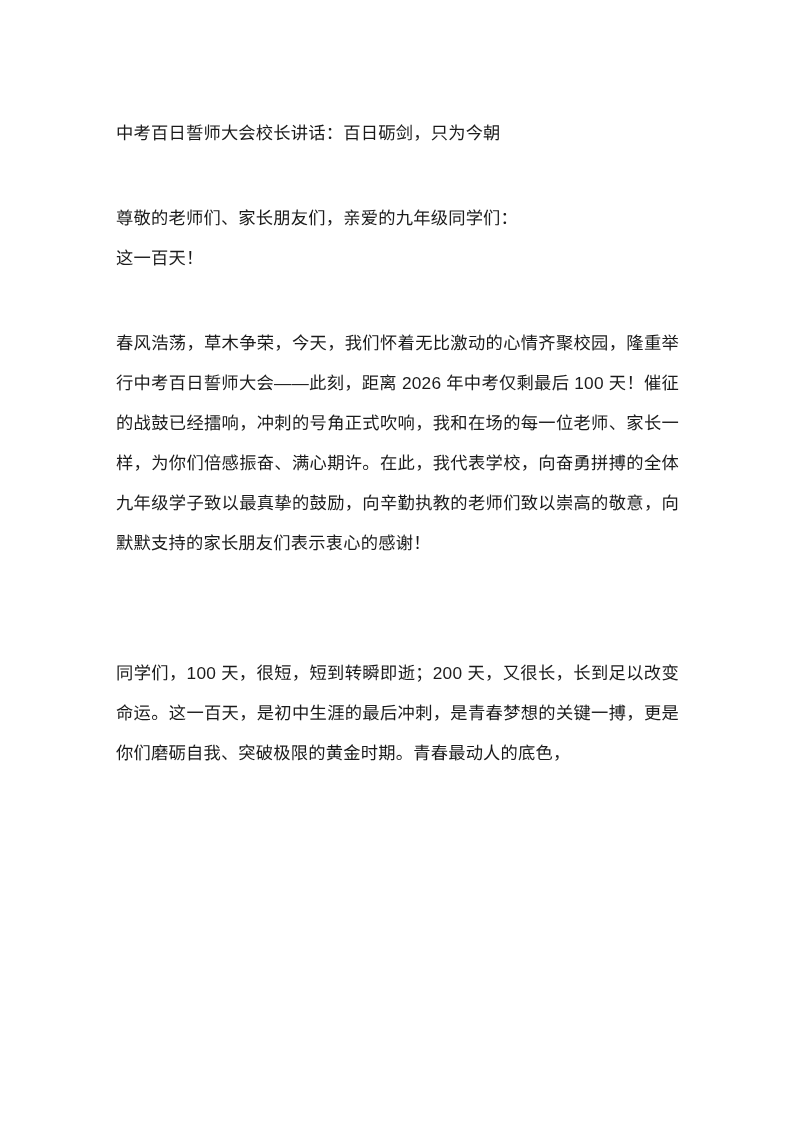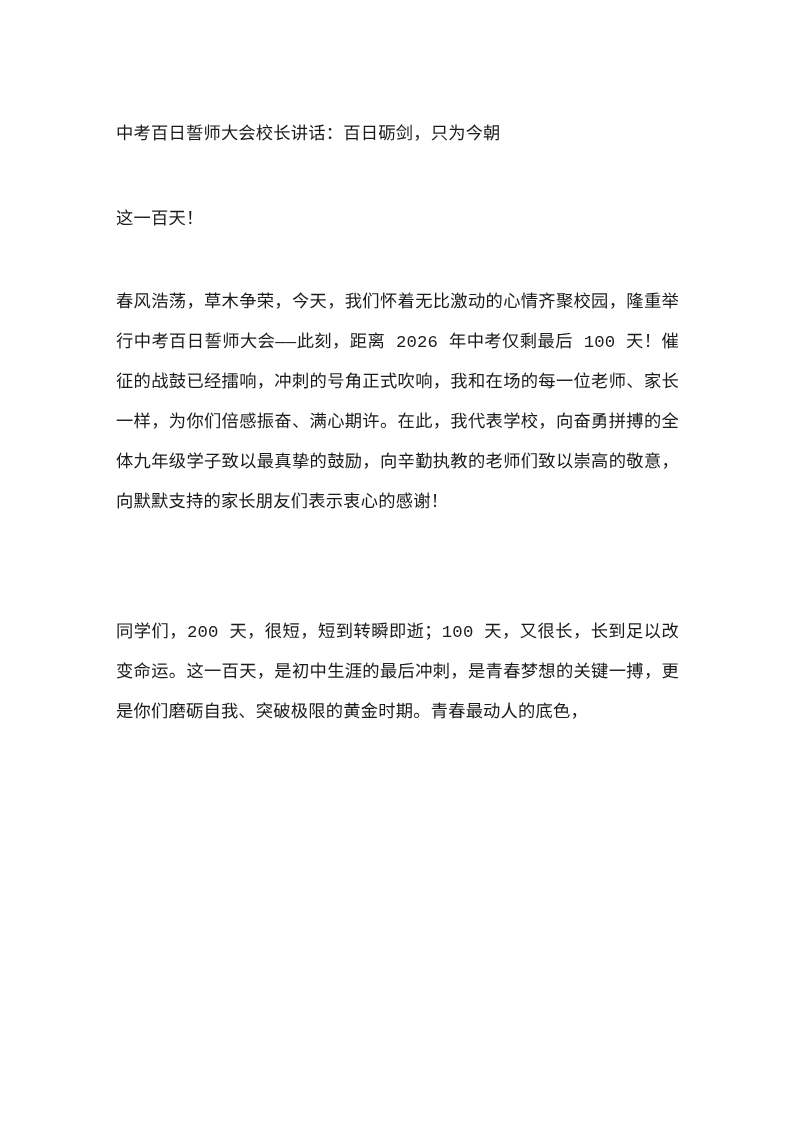--- a/index.html
+++ b/index.html
@@ -21,21 +21,21 @@
 
   .doc-body {
     position: absolute;
     left: 116px;
     top: 100px;
     width: 563px;
   }
 
   
   .para {
-    font-family: Liberation Mono, monospace;
+    font-family: Liberation Sans, sans-serif;
     font-size: 17.3px;
     line-height: 40px;
     color: #1a1a1a;
     text-align: justify;
     text-justify: inter-ideograph;
     margin: 0;
     letter-spacing: 0.2px;
     -webkit-font-smoothing: antialiased;
   }
 
@@ -53,28 +53,29 @@
 </head>
 <body>
 
 <div class="page">
   <div class="doc-body">
 
     <p class="para cjk block-title">中考百日誓师大会校长讲话：百日砺剑，只为今朝</p>
 
     <div class="gap-title"></div>
 
+    <p class="para cjk salutation-line">尊敬的老师们、家长朋友们，亲爱的九年级同学们：</p>
 
     <p class="para cjk salutation-line">这一百天！</p>
 
     <div class="gap-para"></div>
 
     <p class="para">春风浩荡，草木争荣，今天，我们怀着无比激动的心情齐聚校园，隆重举行中考百日誓师大会——此刻，距离 2026 年中考仅剩最后 100 天！催征的战鼓已经擂响，冲刺的号角正式吹响，我和在场的每一位老师、家长一样，为你们倍感振奋、满心期许。在此，我代表学校，向奋勇拼搏的全体九年级学子致以最真挚的鼓励，向辛勤执教的老师们致以崇高的敬意，向默默支持的家长朋友们表示衷心的感谢！</p>
 
     <div class="gap-para"></div>
 
 
     <div class="gap-para"></div>
 
-    <p class="para">同学们，200 天，很短，短到转瞬即逝；100 天，又很长，长到足以改变命运。这一百天，是初中生涯的最后冲刺，是青春梦想的关键一搏，更是你们磨砺自我、突破极限的黄金时期。青春最动人的底色，</p>
+    <p class="para">同学们，100 天，很短，短到转瞬即逝；200 天，又很长，长到足以改变命运。这一百天，是初中生涯的最后冲刺，是青春梦想的关键一搏，更是你们磨砺自我、突破极限的黄金时期。青春最动人的底色，</p>
 
   </div>
 </div>
 
 </body></html>

